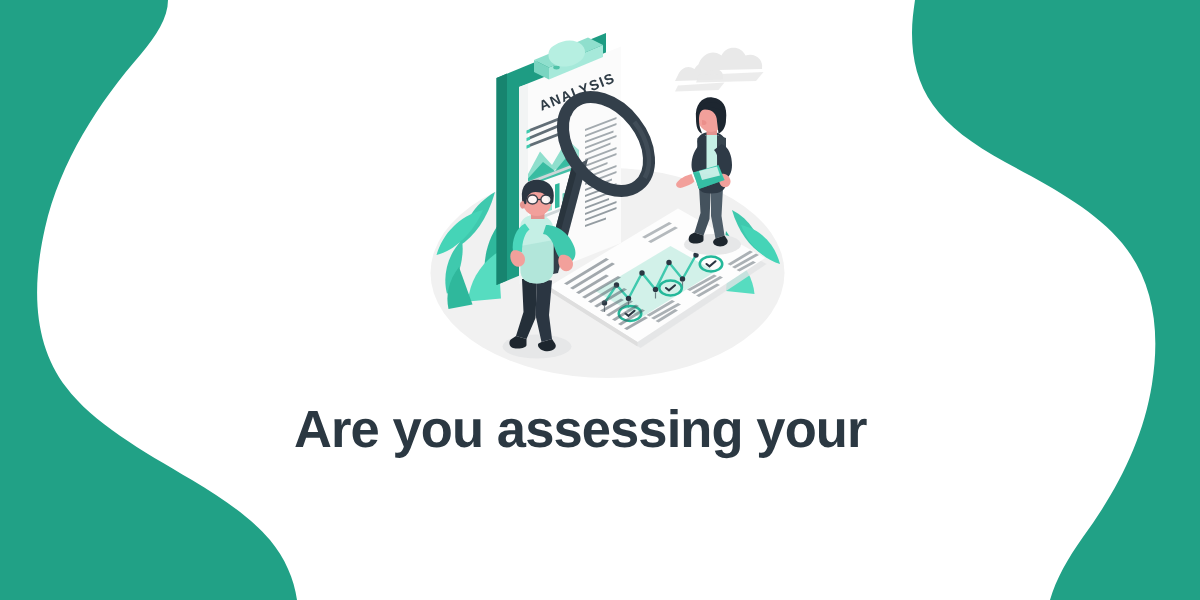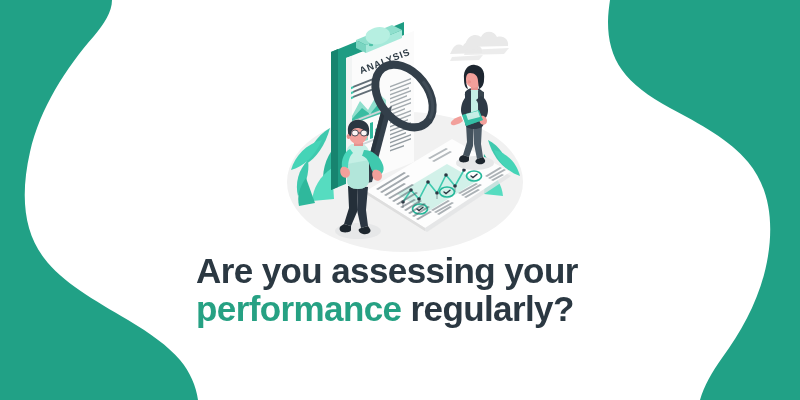--- a/index.html
+++ b/index.html
@@ -8,21 +8,21 @@
     background:#ffffff;
     font-family:"Liberation Sans", sans-serif;
     position:relative;
   }
   #banner{
     position:absolute;inset:0;width:800px;height:400px;overflow:hidden;
     background:#ffffff;
   }
   #bg-svg,#art-svg{position:absolute;top:0;left:0;}
   .headline{
-    position:absolute;left:196px;top:252px;width:470px;
+    position:absolute;left:196px;top:268px;width:470px;
     font-family:"Liberation Sans", sans-serif;
     font-weight:bold;
     font-size:35px;
     line-height:38px;
     letter-spacing:-0.6px;
     color:#2b3842;
     white-space:nowrap;
   }
   .hl-accent{color:#26a183;}
 </style>
@@ -300,16 +300,15 @@
       <ellipse cx="474" cy="78" rx="9" ry="10" fill="#f2a09b"></ellipse>
 
       <path fill="#1d2630" d="M464,79 C463,69 469,64 475,65 C482,66 485,71 484,80 C484,84 482,88 479,89 L478,81 C478,76 475,73 470,73 C467,73 466,76 466,80 C466,85 468,88 468,89 C465,88 464,84 464,79 Z"></path>
       <path fill="#1d2630" d="M466,73 C468,69 474,67 479,69 C482,70 484,73 484,76 C481,73 476,71 471,72 C469,72 467,73 466,73 Z"></path>
       <path fill="#e98b87" d="M468,80 c2,0 3,1 3,2 c0,1 -2,2 -3,1 z" opacity="0.8"></path>
     </g>
   </svg>
 
   <div class="headline">
     <div>Are you assessing your</div>
-    <div><span class="hl-accent">performance</span><span> regularly?</span></div>
   </div>
 
 </div>
 
 </body></html>

